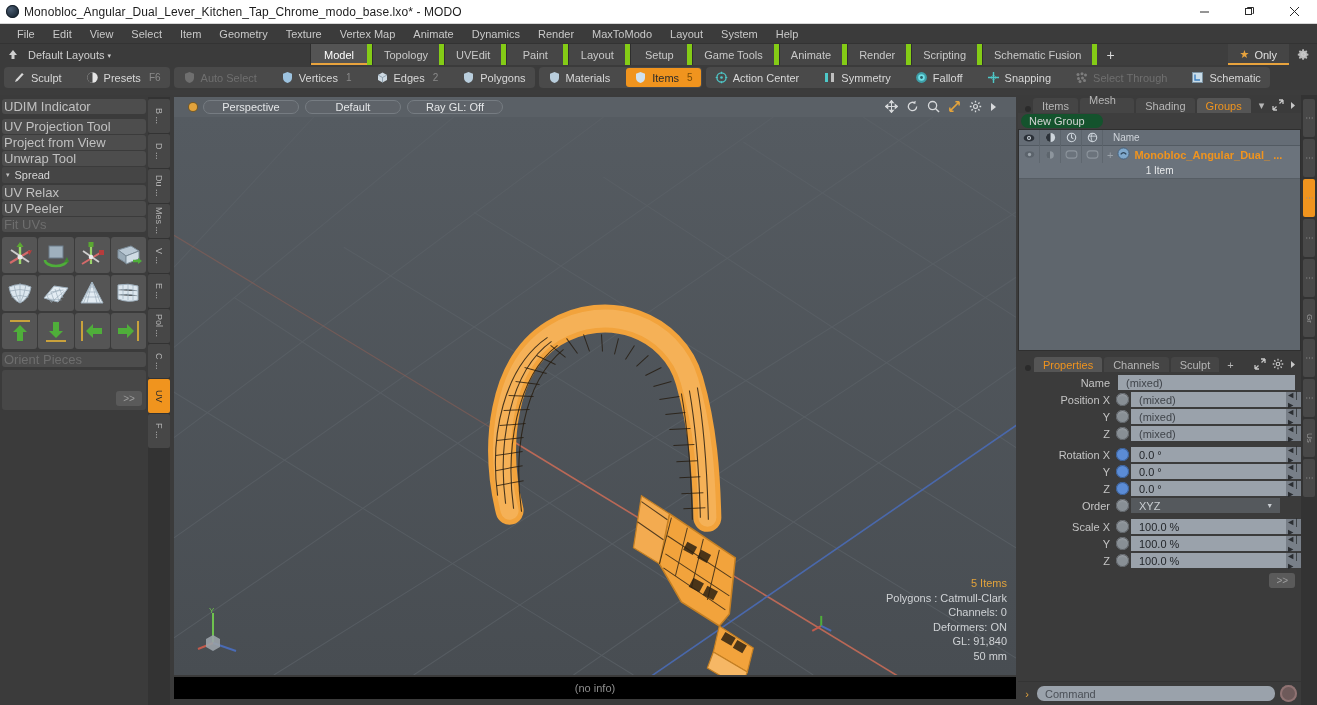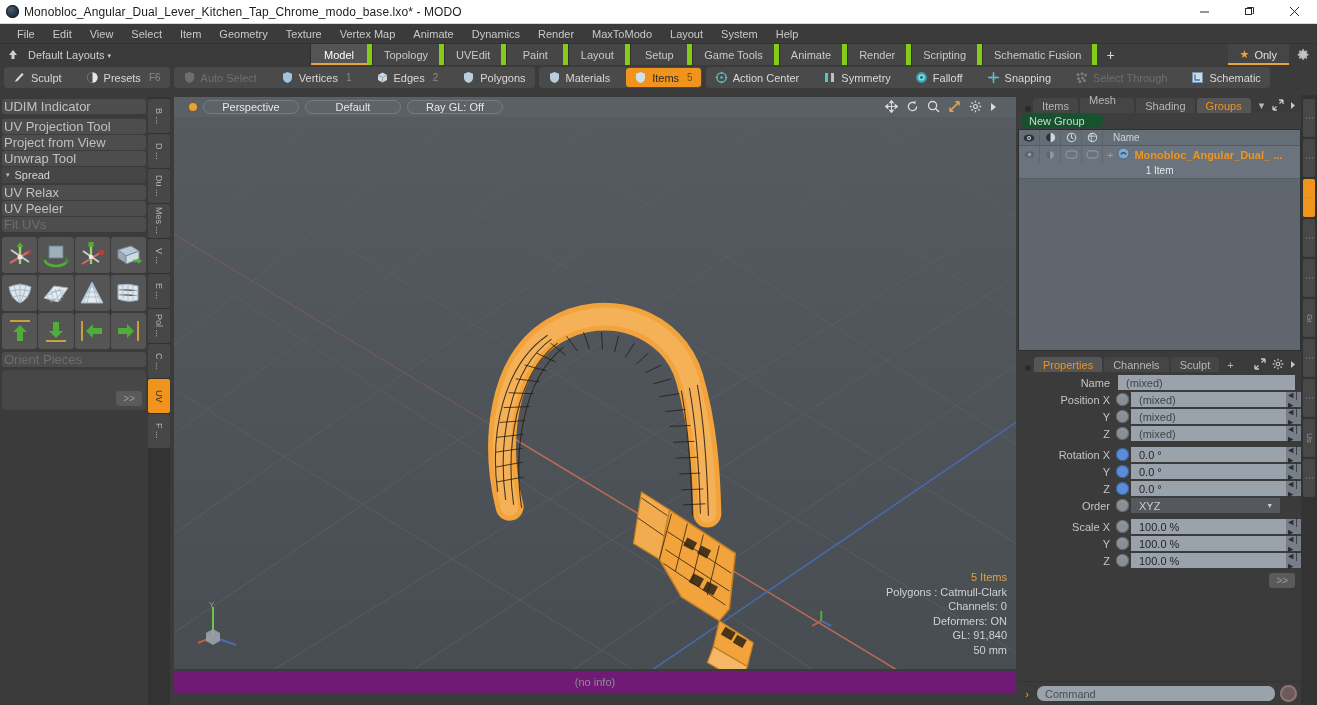--- a/index.html
+++ b/index.html
@@ -108,21 +108,21 @@
             border-radius:7px; color:#e5e7e9; font-size:11px; display:flex; align-items:center; justify-content:center;}
   .vp-tools { margin-left:auto; display:flex; align-items:center; gap:8px; padding-right:3px;}
   .vp-tools .ti { color:#d8dadc; display:flex; align-items:center;}
   .vp-tools .ti.hl { color:#e2a33c; }
 
   .vp-canvas { flex:1 1 auto; position:relative; background:#4d5257; overflow:hidden; }
   .vp-info { position:absolute; right:9px; bottom:12px; text-align:right; line-height:14.5px; font-size:11px; color:#cfd2d5;}
   .vp-info .items { color:#e2a33c; }
   .vp-axis { position:absolute; left:22px; bottom:22px; width:46px; height:48px; }
 
-  .statusbar { height:22px; background:#701a75; display:flex; align-items:center; justify-content:center; color:#8d8d8d; font-size:11px; margin:2px 0 12px 0;}
+  .statusbar { height:22px; background:#000000; display:flex; align-items:center; justify-content:center; color:#8d8d8d; font-size:11px; margin:2px 0 6px 0;}
 
   
   .rightpanel { width:299px; background:#3b3b3b; display:flex; }
   .rp-main { flex:1 1 auto; display:flex; flex-direction:column; }
   .rp-vtabs { width:16px; background:#333; display:flex; flex-direction:column; gap:2px; padding-top:4px; align-items:center;}
   .rp-vt { width:12px; height:38px; background:#484848; border-radius:2px; display:flex; align-items:center; justify-content:center;
            writing-mode:vertical-rl; font-size:8px; color:#9a9a9a; overflow:hidden;}
   .rp-vt.active { background:#f0941e; }
   .rp-dots { color:#8e8e8e; font-size:8px; letter-spacing:0; line-height:2.5px; }
 

